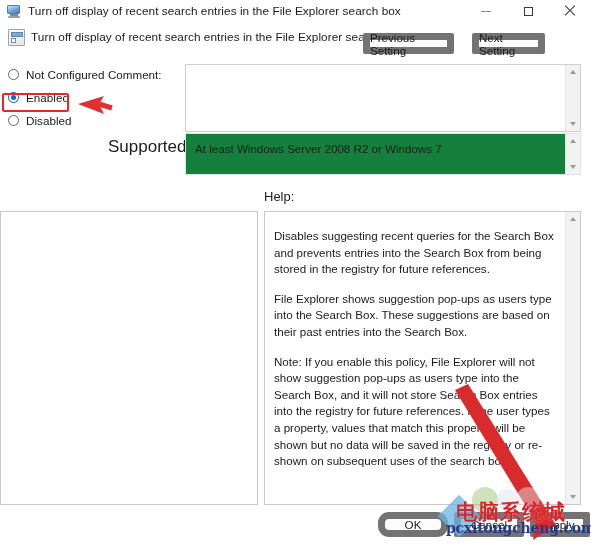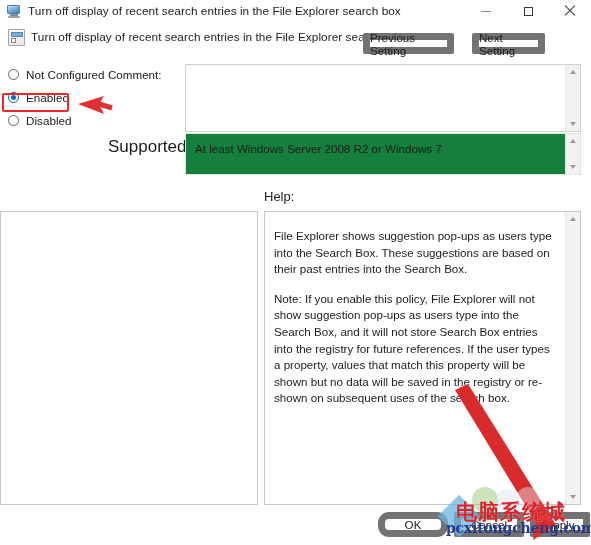--- a/index.html
+++ b/index.html
@@ -271,20 +271,21 @@
   </div>
 </div>
 
 <div class="lbl-options">Options:</div>
 <div class="lbl-help">Help:</div>
 
 <div class="options-pane"></div>
 
 <div class="help-pane">
   <div class="help-inner">
+    <p>Disables suggesting recent queries for the Search Box and prevents entries into the Search Box from being stored in the registry for future references.</p>
     <p>File Explorer shows suggestion pop-ups as users type into the Search Box.  These suggestions are based on their past entries into the Search Box.</p>
     <p>Note: If you enable this policy, File Explorer will not show suggestion pop-ups as users type into the Search Box, and it will not store Search Box entries into the registry for future references.  If the user types a property, values that match this property will be shown but no data will be saved in the registry or re-shown on subsequent uses of the search box.</p>
   </div>
   <div class="sbar">
     <div class="sb-arrow">
         <span class="tri-up"></span>
       </div>
     <div class="sb-arrow">
         <span class="tri-dn"></span>
       </div>

